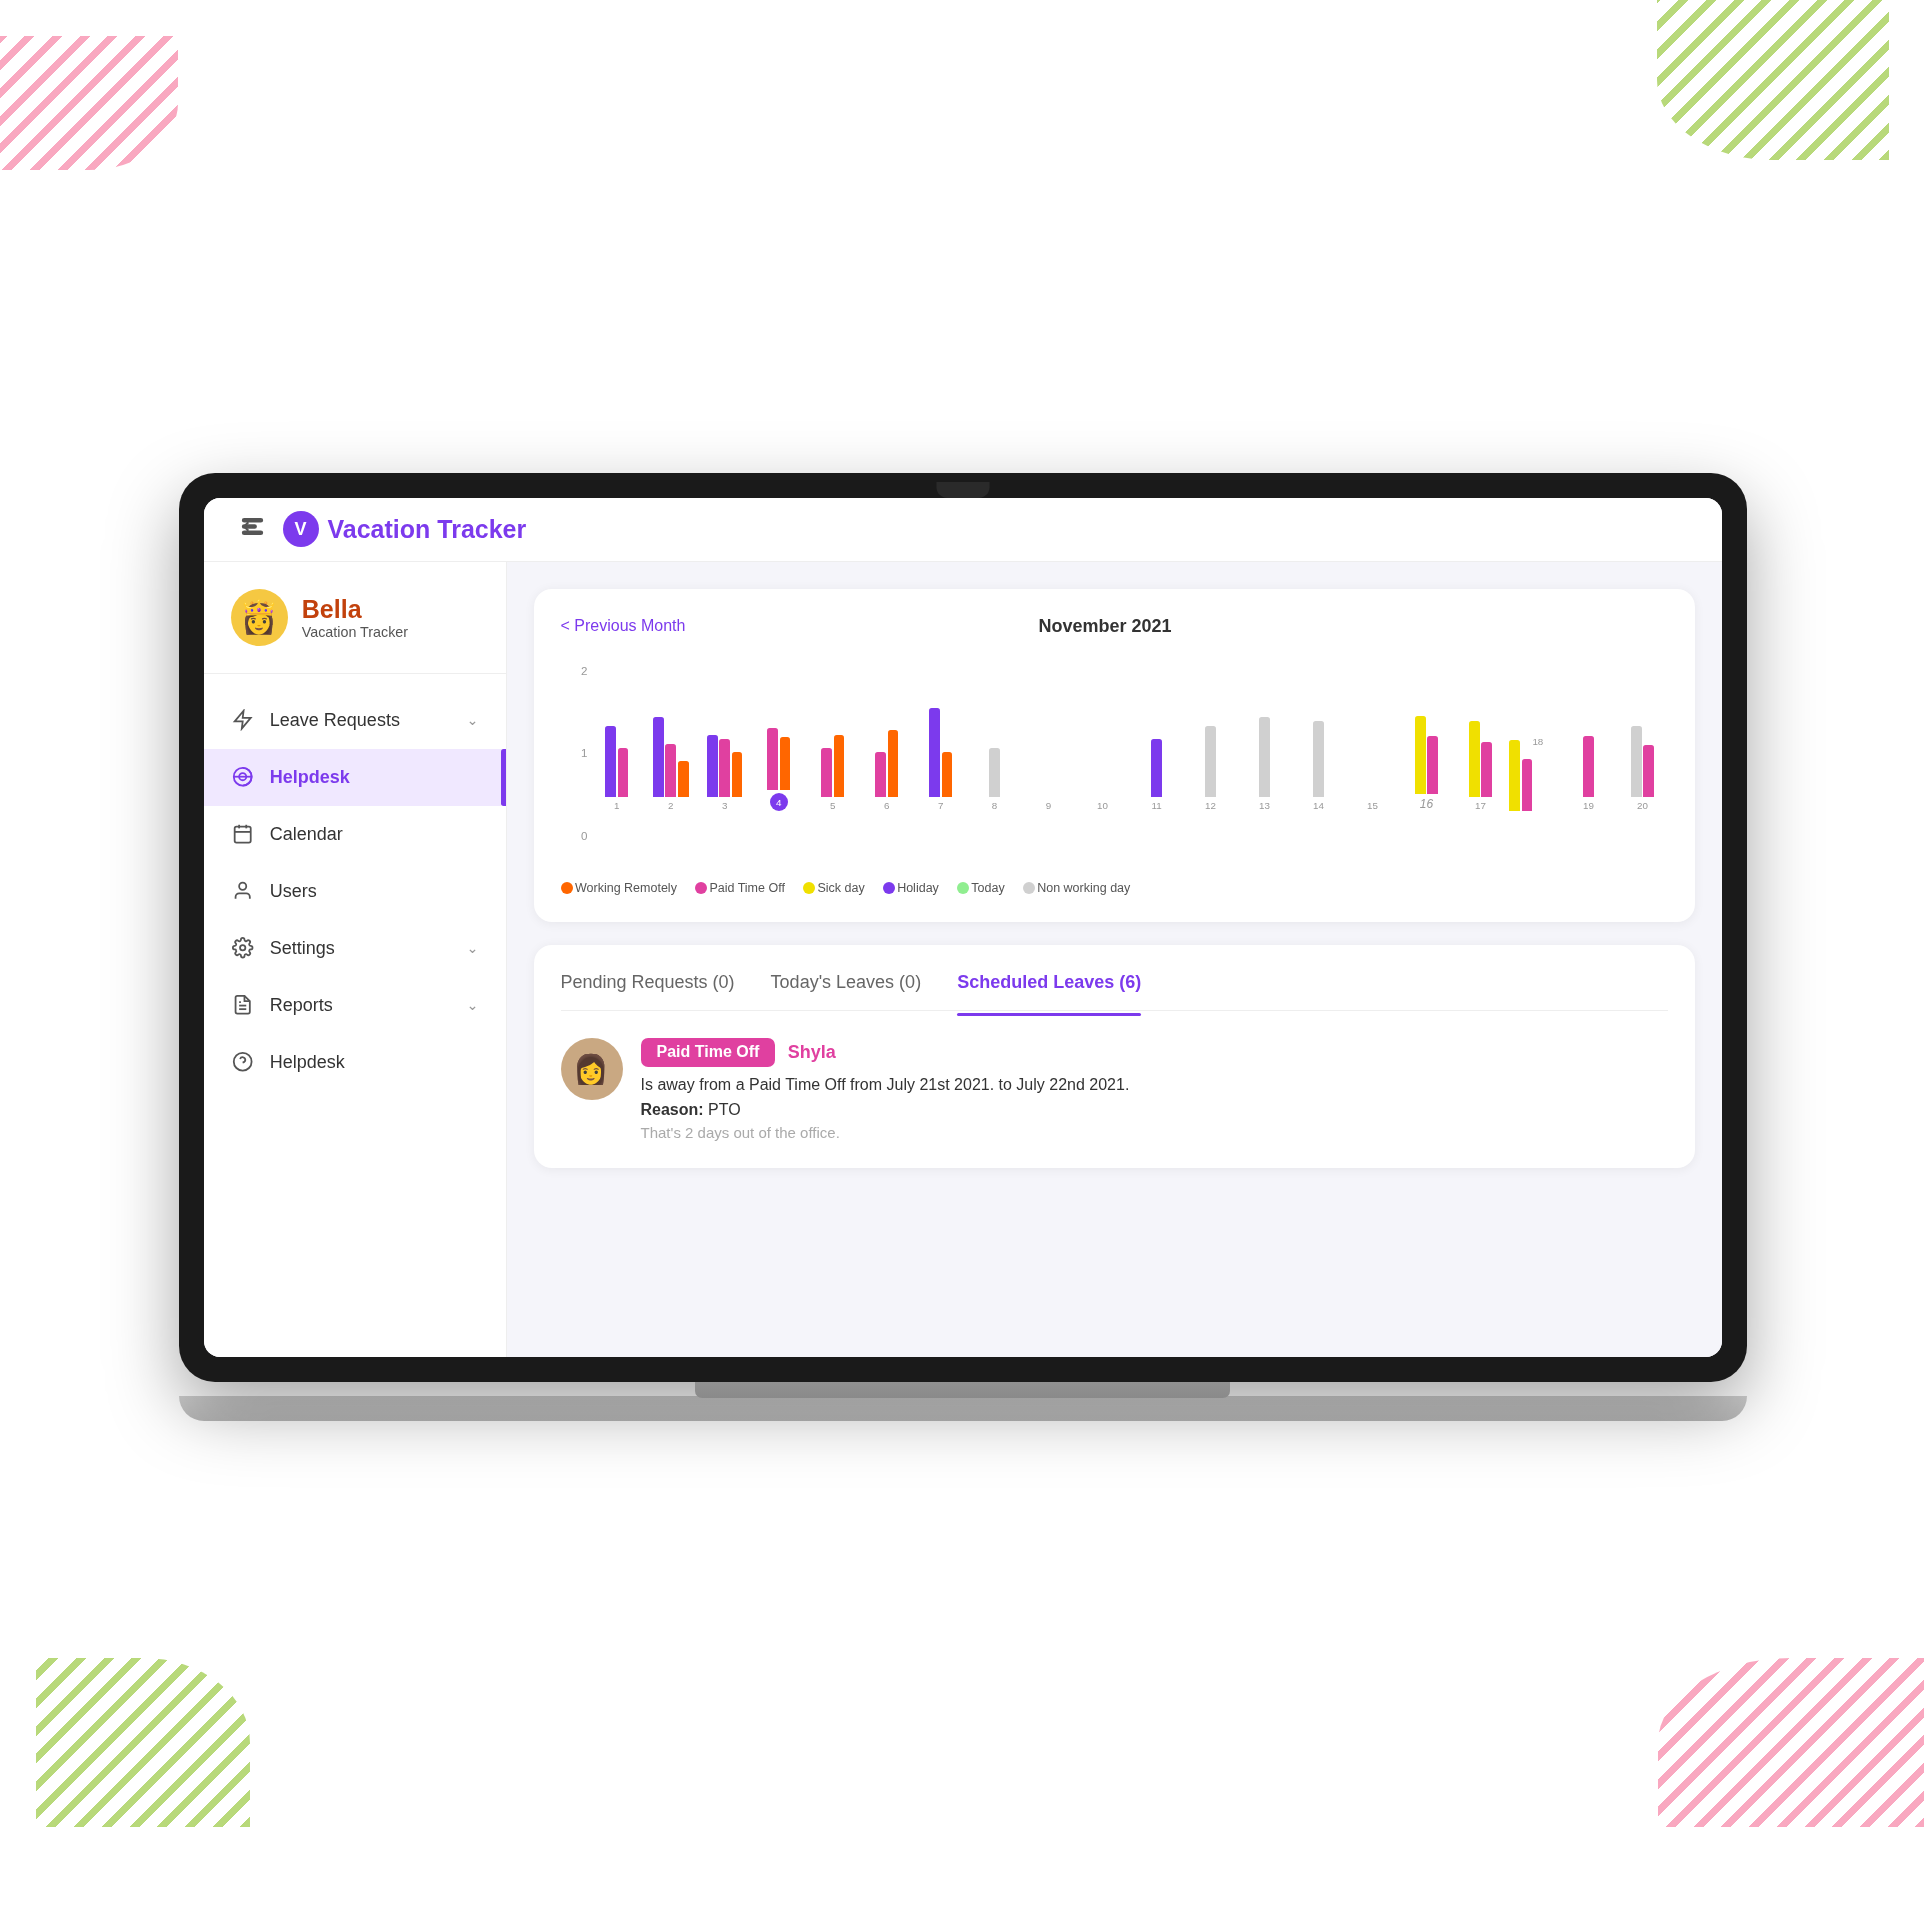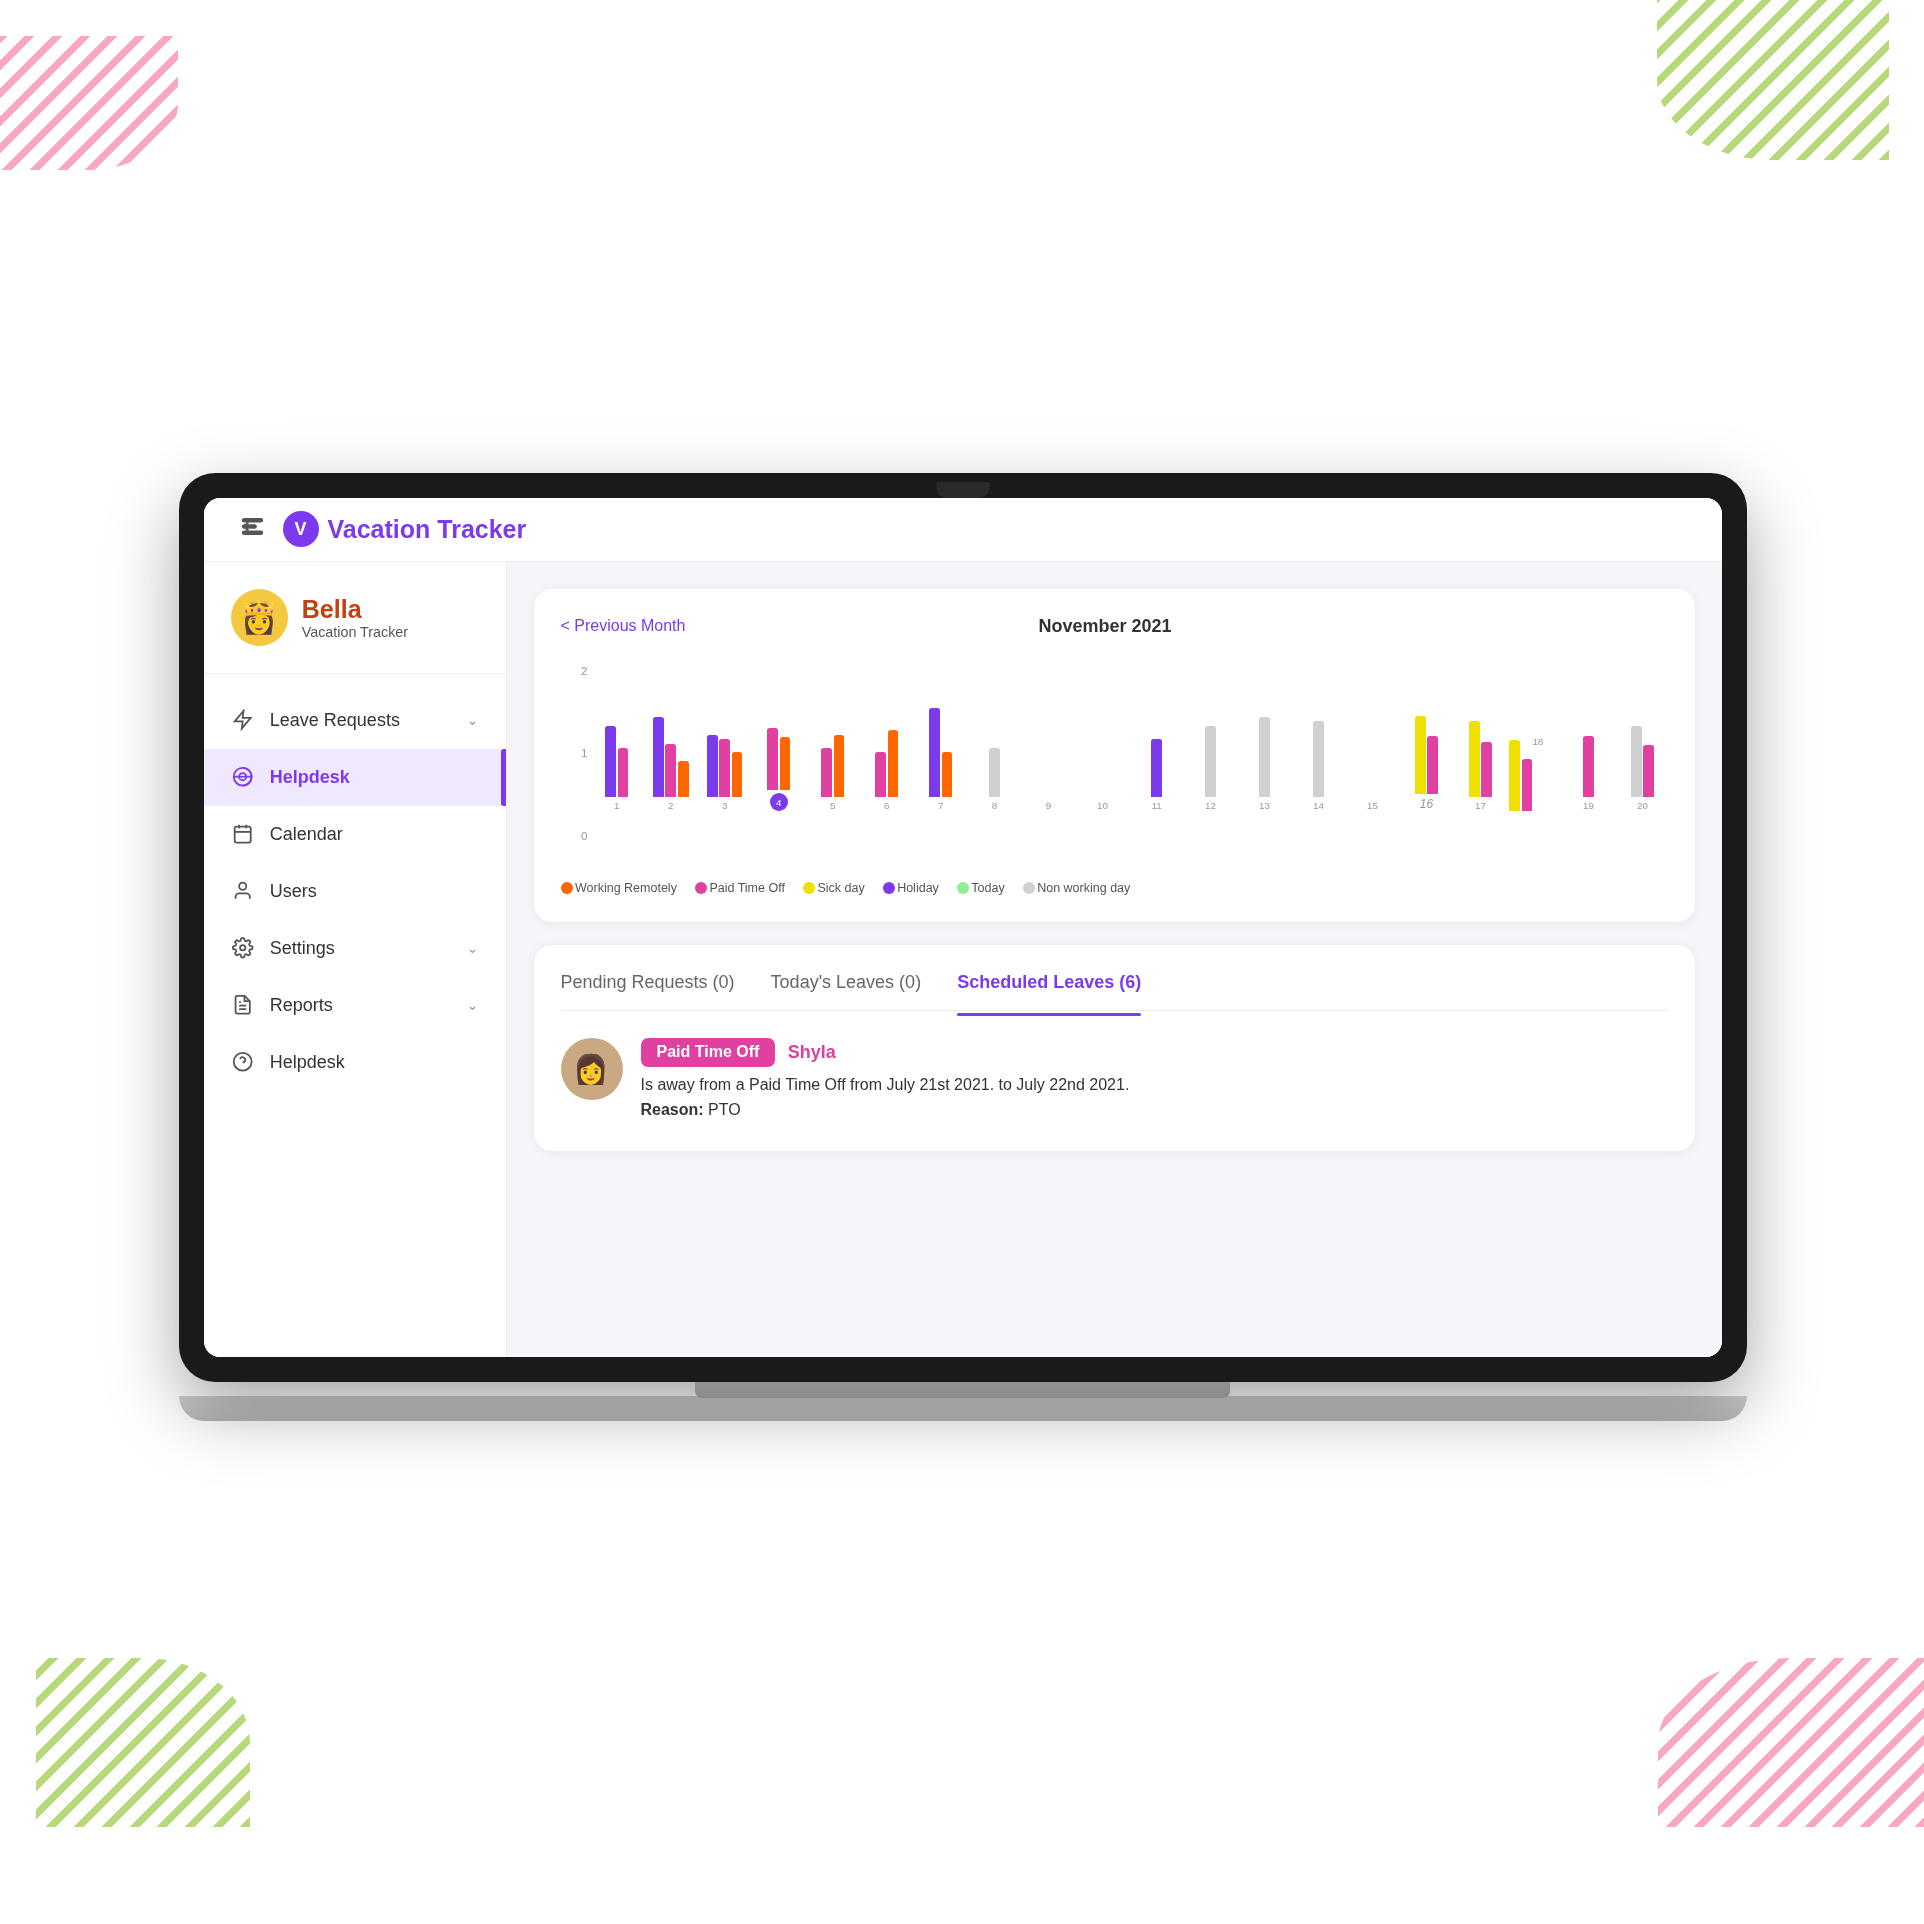--- a/index.html
+++ b/index.html
@@ -745,20 +745,21 @@
               <div class="leave-details">
                 <div class="leave-header">
                   <span class="leave-badge">Paid Time Off</span>
                   <span class="leave-name">Shyla</span>
                 </div>
                 <div class="leave-desc">Is away from a Paid Time Off from July 21st 2021. to July 22nd 2021.</div>
                 <div class="leave-reason">
                   <strong>Reason:</strong>
                   <span>PTO</span>
                 </div>
+                <div class="leave-note">That's 2 days out of the office.</div>
               </div>
             </div>
 
           </div>
 
         </div>
       </div>
     </div>
   </div>
 

